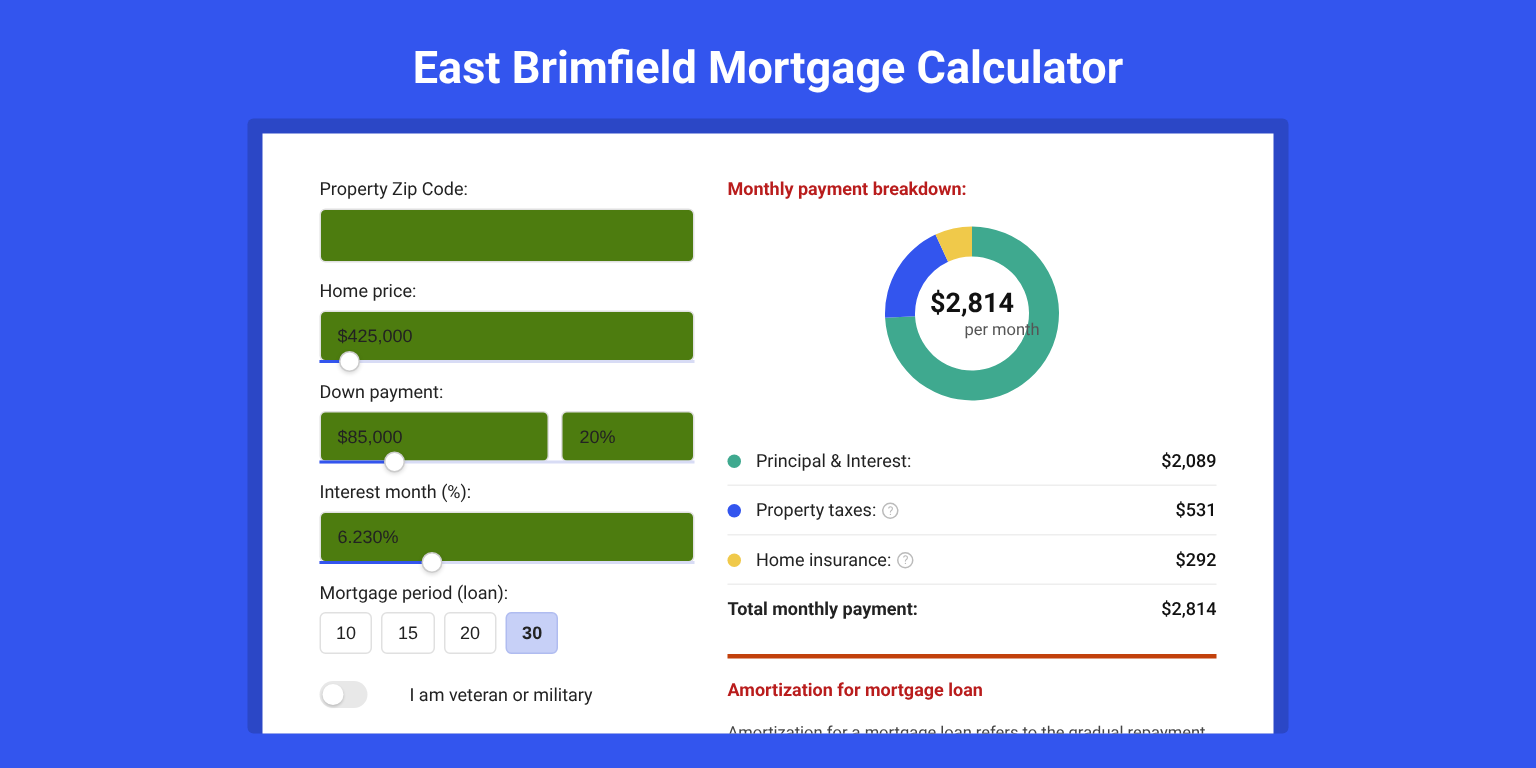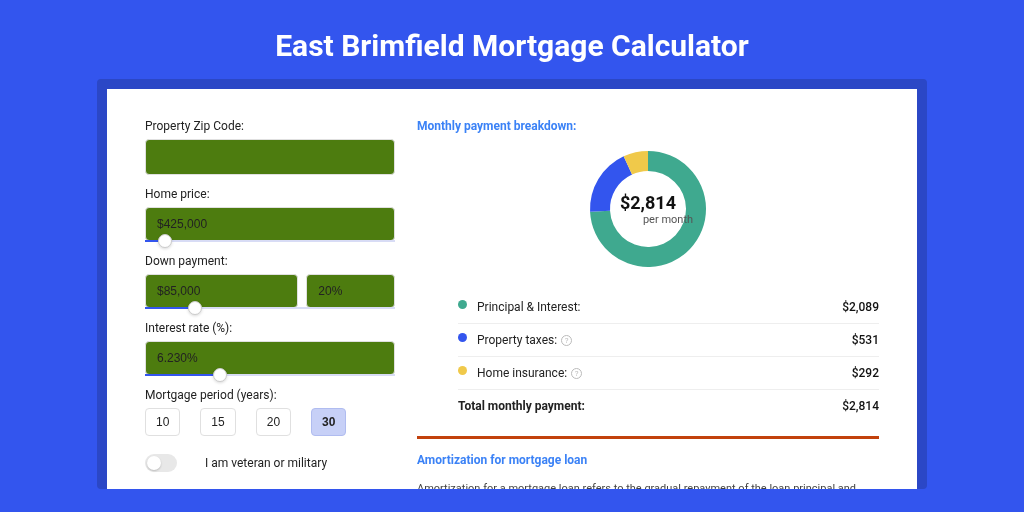--- a/index.html
+++ b/index.html
@@ -12,21 +12,21 @@
   }
   .page-title {
     color: #fff;
     text-align: center;
     font-size: 30px;
     font-weight: 700;
     padding: 28px 0 16px;
   }
   .outer-shadow {
     background: #2b47c6;
-    width: 830px;
+    width: 694px;
     margin: 0 auto;
     padding: 10px 10px 0 10px;
     border-radius: 4px;
   }
   .calculator {
     background: #fff;
     width: 100%;
     height: 400px;
     display: flex;
     padding: 30px 38px 0;
@@ -69,21 +69,21 @@
     border: 1px solid #ccc;
     border-radius: 50%;
     top: -6px;
     transform: translateX(-50%);
     box-shadow: 0 1px 3px rgba(0,0,0,0.15);
     cursor: grab;
   }
   .row { display: flex; gap: 8px; }
   .row .text-input:first-child { flex: 2; }
   .row .text-input:last-child { flex: 1; }
-  .period-options { display: flex; gap: 20px; margin-top: 4px; }
+  .period-options { display: flex; gap: 6px; margin-top: 4px; }
   .period-btn {
     border: 1px solid #e0e0e0;
     background: #fff;
     border-radius: 4px;
     padding: 6px 10px;
     font-size: 12px;
     cursor: pointer;
     color: #222;
   }
   .period-btn.active {
@@ -110,44 +110,44 @@
     background: #fff;
     border-radius: 50%;
     position: absolute;
     top: 2px; left: 2px;
     box-shadow: 0 1px 2px rgba(0,0,0,0.2);
   }
   .toggle-label { font-size: 12px; color: #222; }
   .section-head {
     font-size: 12px;
     font-weight: 700;
-    color: #3b82f6;
+    color: #b91c1c;
     margin-bottom: 14px;
   }
   .donut-wrap {
     display: flex;
     justify-content: center;
     margin: 4px 0 20px;
     position: relative;
   }
   .donut-center {
     position: absolute;
     top: 50%; left: 50%;
     transform: translate(-50%, -50%);
     text-align: center;
   }
   .donut-amount { font-size: 18px; font-weight: 700; color: #111; }
   .donut-sub { font-size: 11px; color: #555; margin-left: 40px; }
   .legend-row {
     display: flex;
+    align-items: center;
     padding: 9px 0;
     border-bottom: 1px solid #eee;
     font-size: 12px;
     color: #222;
-    margin-left: 41px;
   }
   .legend-row.total { font-weight: 700; border-bottom: none; }
   .legend-dot {
     width: 9px; height: 9px; border-radius: 50%;
     margin-right: 10px; flex-shrink: 0;
   }
   .dot-green { background: #3fa98f; }
   .dot-blue  { background: #3355ee; }
   .dot-yellow{ background: #f0c94a; }
   .legend-label { flex: 1; display: flex; align-items: center; gap: 4px; }
@@ -193,30 +193,30 @@
         <input class="text-input" value="$85,000" style="">
         <input class="text-input" value="20%" style="">
       </div>
       <div class="slider-track">
         <div class="slider-fill" id="dp-fill" style="width: 20%;"></div>
         <div class="slider-thumb" id="dp-thumb" style="left: 20%;"></div>
       </div>
     </div>
 
     <div class="field">
-      <div class="field-label">Interest rate (%):</div>
+      <div class="field-label">Interest month (%):</div>
       <input class="text-input" value="6.230%" style="">
       <div class="slider-track">
         <div class="slider-fill" id="ir-fill" style="width: 30%;"></div>
         <div class="slider-thumb" id="ir-thumb" style="left: 30%;"></div>
       </div>
     </div>
 
     <div class="field">
-      <div class="field-label">Mortgage period (years):</div>
+      <div class="field-label">Mortgage period (loan):</div>
       <div class="period-options" id="period-options">
             <button class="period-btn">10</button>
             <button class="period-btn">15</button>
             <button class="period-btn">20</button>
             <button class="period-btn active">30</button>
           </div>
     </div>
 
     <div class="toggle-row">
       <div class="toggle">

